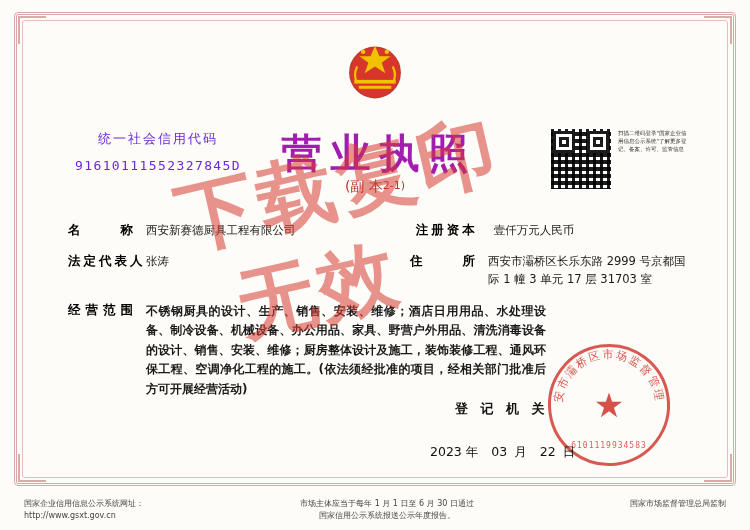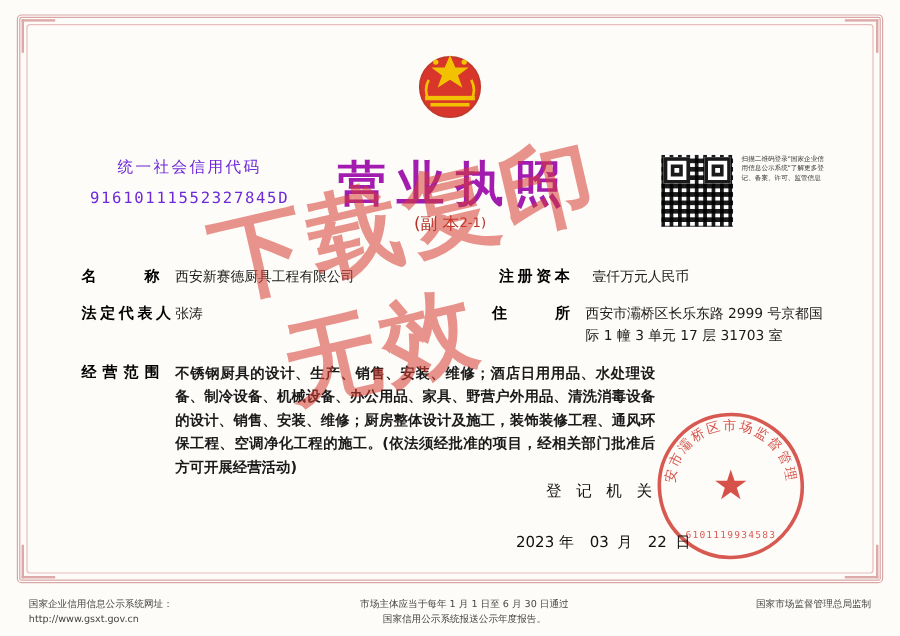--- a/index.html
+++ b/index.html
@@ -188,21 +188,21 @@
     font-weight: bold;
   }
 
   
   .reg-auth {
     position: absolute;
     left: 455px;
     top: 400px;
     font-size: 13px;
     letter-spacing: 4px;
-    font-weight: normal;
+    font-weight: bold;
     color: #111;
     font-family: "DejaVu Sans", sans-serif;
   }
   .date-line {
     position: absolute;
     left: 430px;
     top: 444px;
     width: 240px;
     font-size: 12.5px;
     color: #111;

